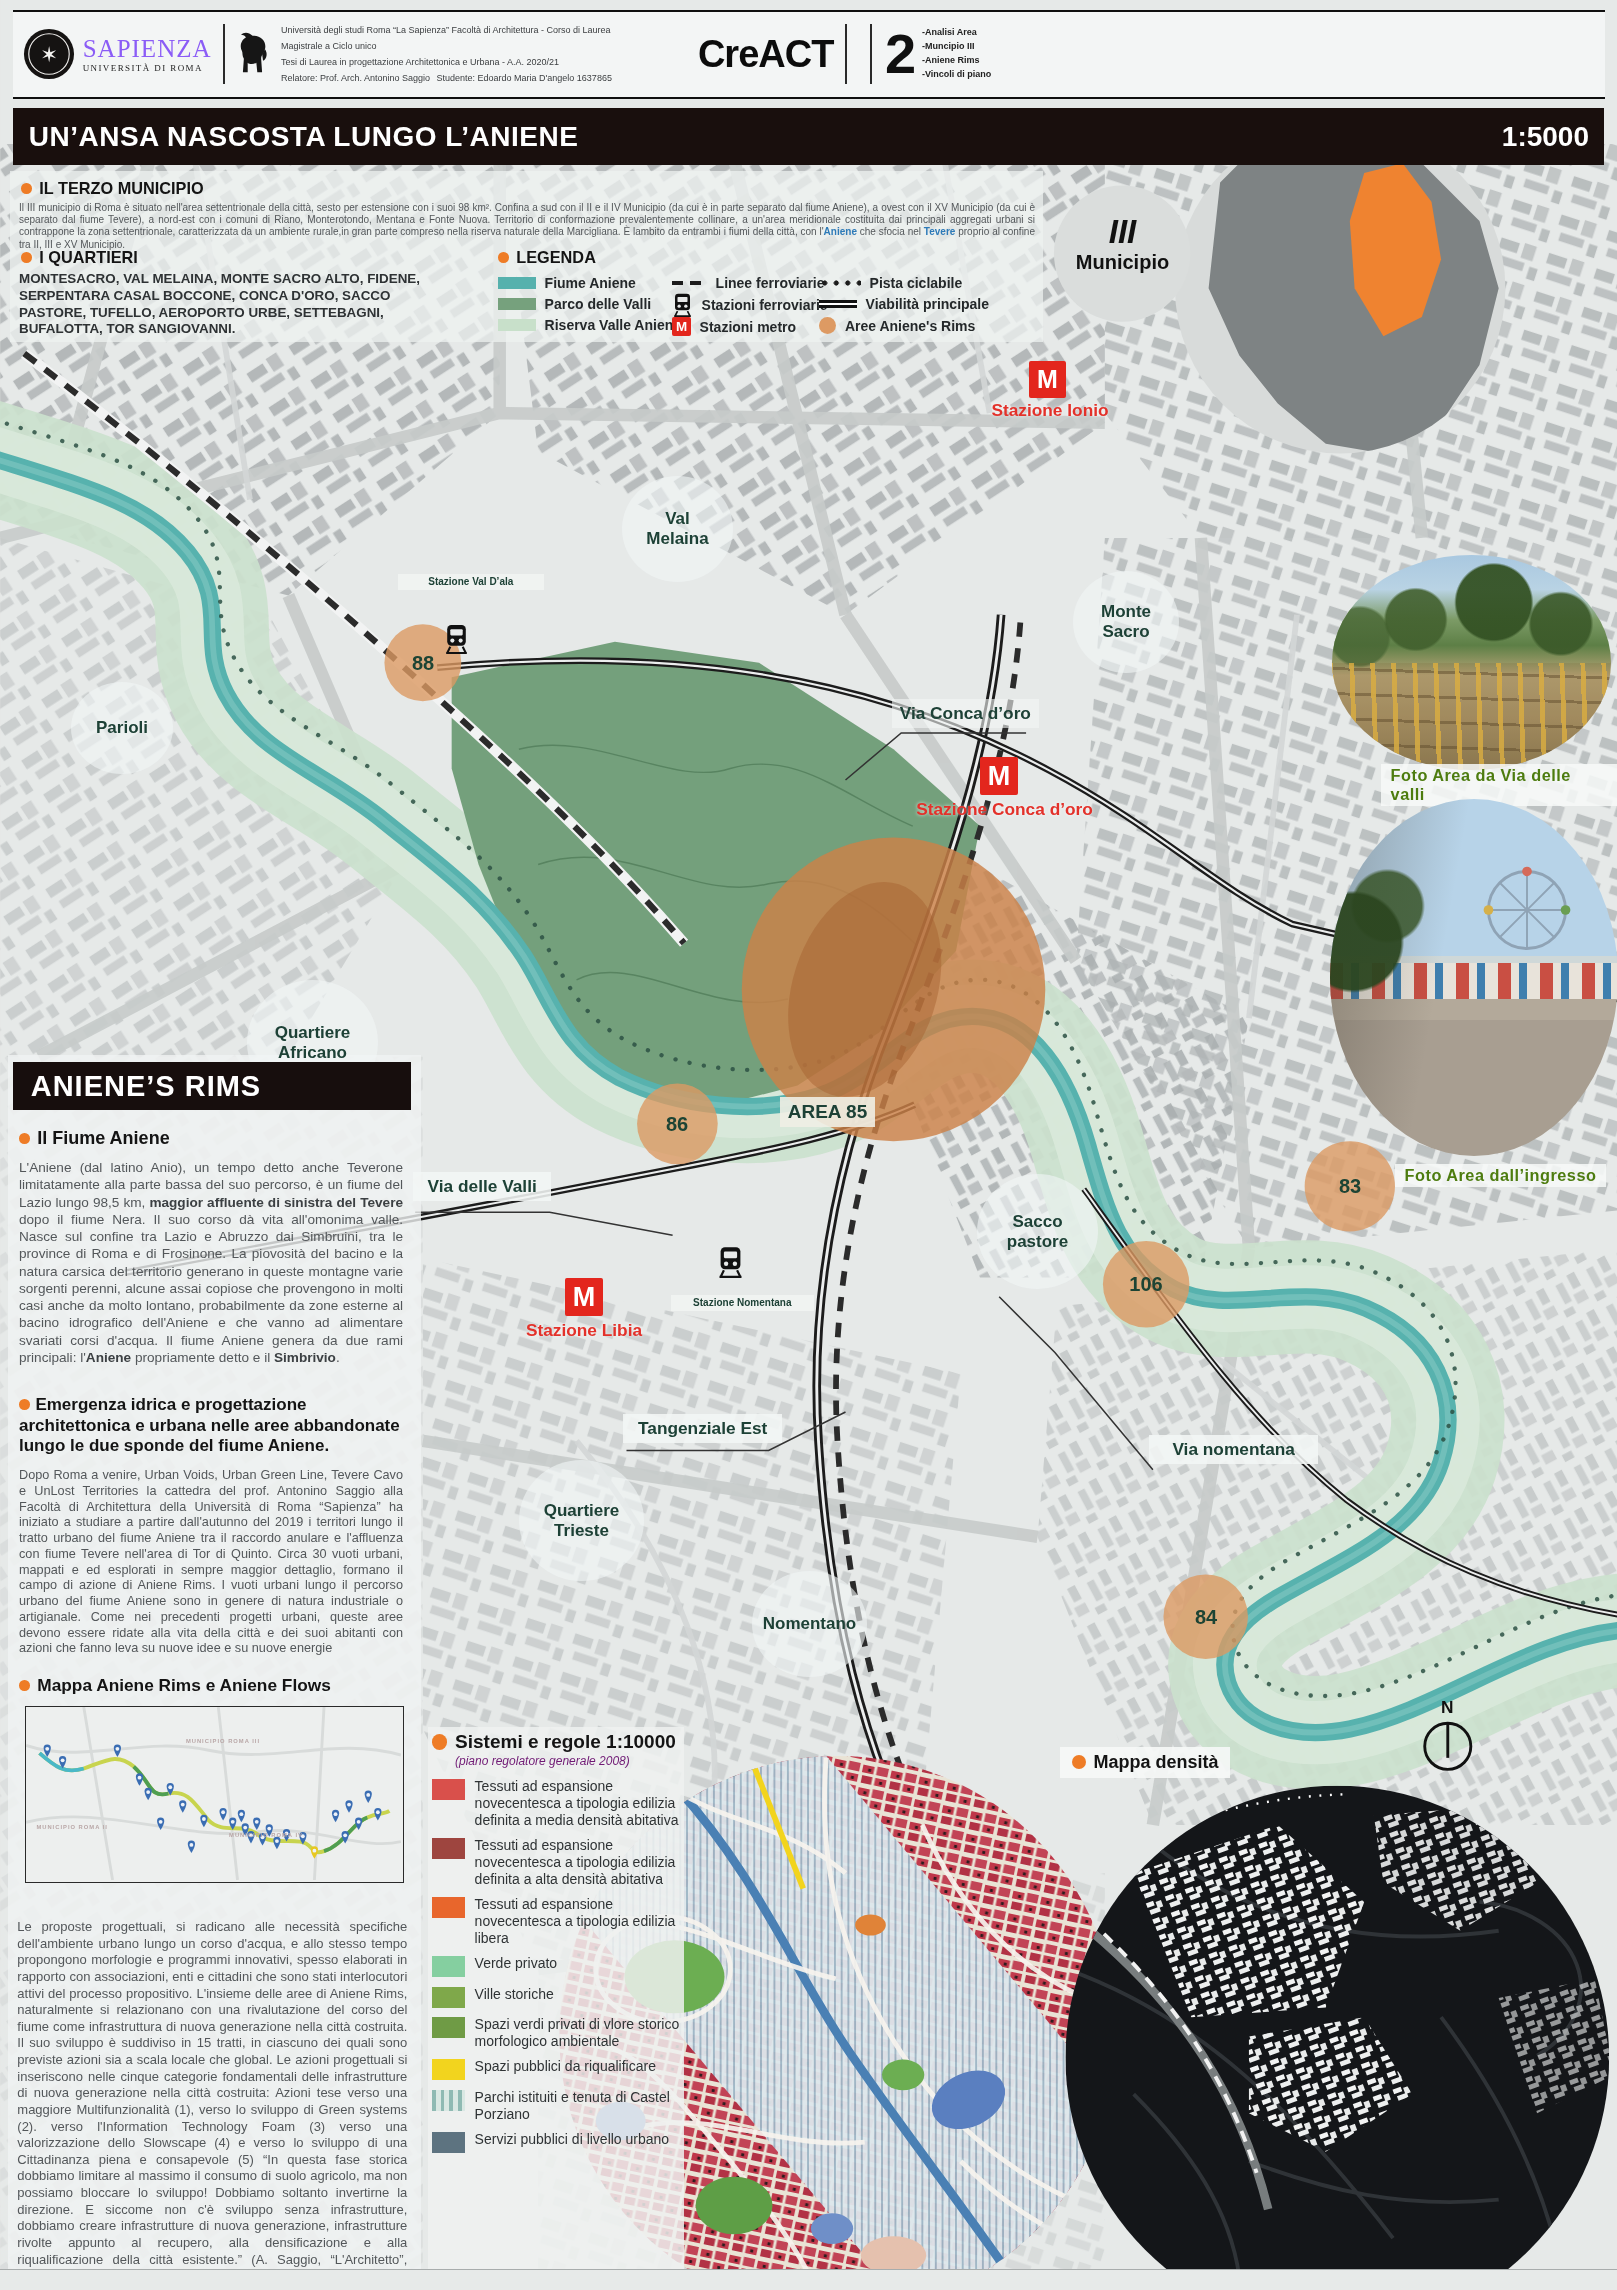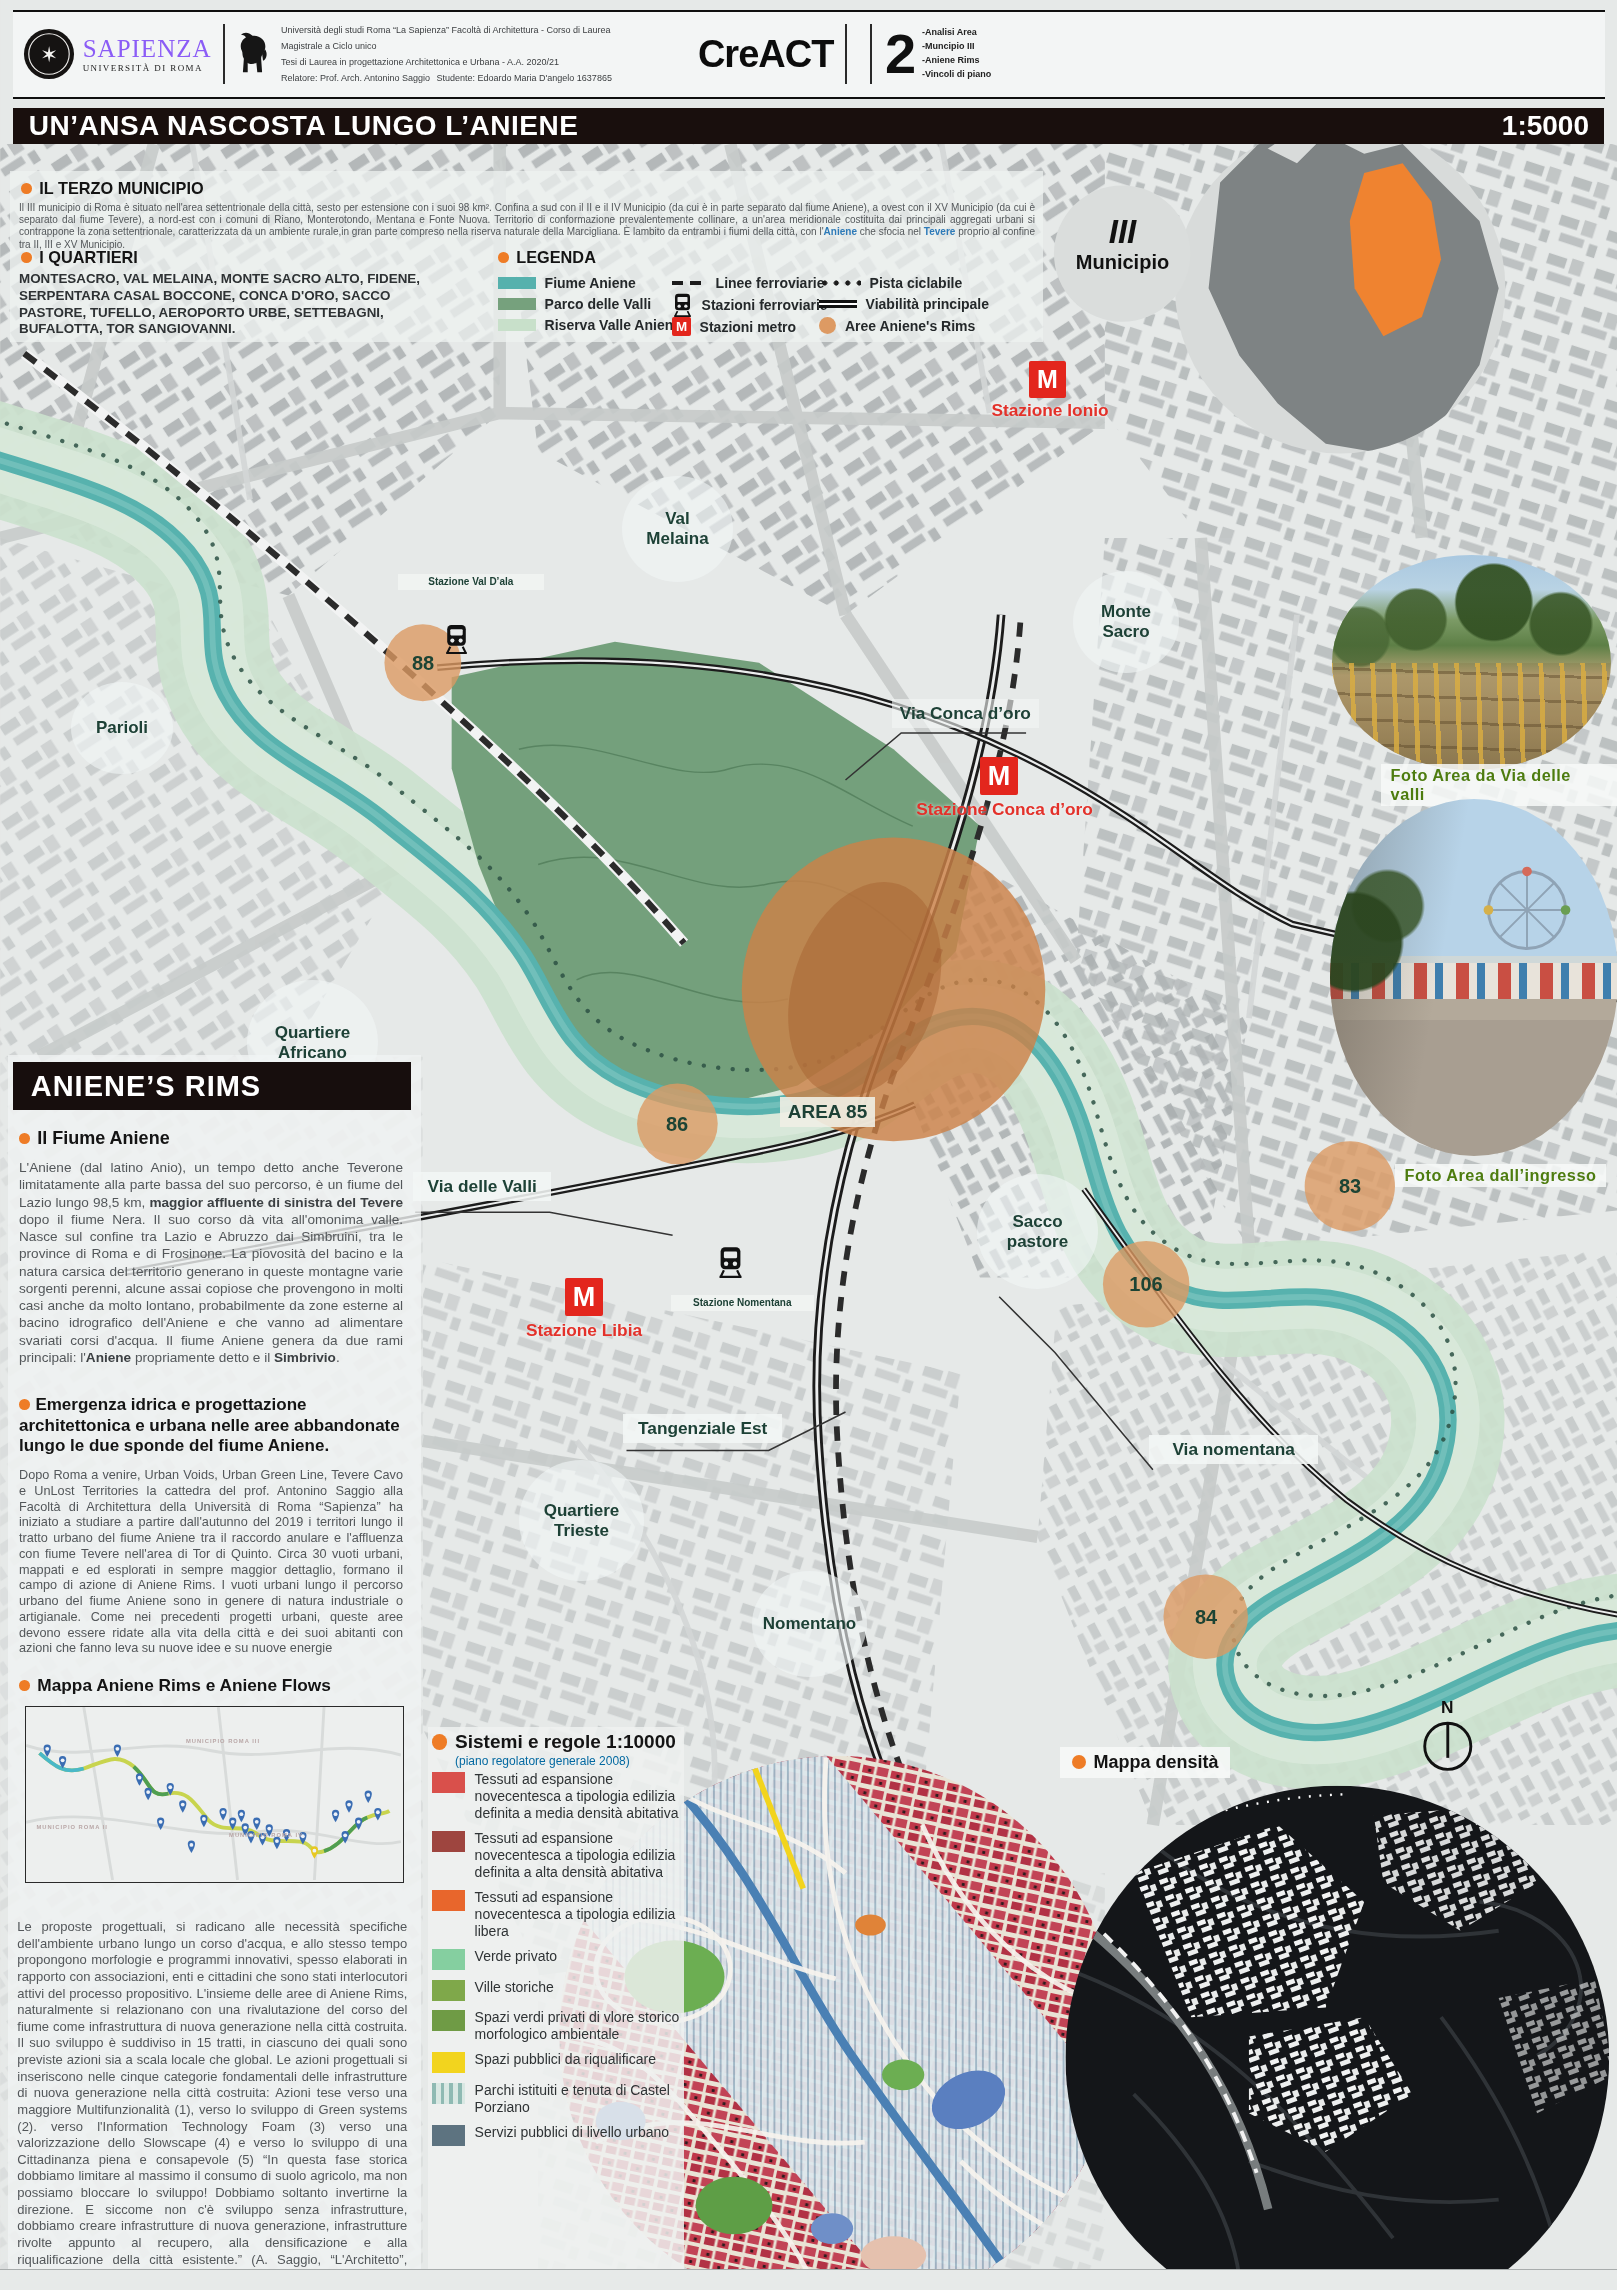--- a/index.html
+++ b/index.html
@@ -14,21 +14,21 @@
   .sap-txt{line-height:1;margin-left:7.7px;}
   .sap-name{font-family:"Liberation Serif",serif;font-size:25px;letter-spacing:1px;color:#8b5cf6;}
   .sap-sub{font-family:"Liberation Serif",serif;font-size:9px;letter-spacing:1.4px;color:#222;margin-top:2.9px;}
   .hdr-info{font-size:9px;color:#3b3e40;line-height:1.8;width:331px;}
   .hdr-info .row2{display:flex;justify-content:space-between;}
   .creact{font-size:38px;font-weight:800;letter-spacing:-1px;color:#0c0c0c;margin-left:86px;}
   .brand-blk{font-size:9px;color:#45484a;line-height:1.9;width:159px;}
   .pagenum{font-size:56px;font-weight:700;color:#101010;line-height:.9;margin:0 5.8px 0 1.9px;}
   .pagelist{font-size:9px;color:#222;line-height:1.55;font-weight:600;}
   
-  .titlebar{position:absolute;left:13.4px;top:108px;width:1591px;height:36px;background:var(--dark_bar,#190f0d);
+  .titlebar{position:absolute;left:13.4px;top:108px;width:1591px;height:57px;background:var(--dark_bar,#190f0d);
             color:#fff;display:flex;align-items:center;justify-content:space-between;padding:0 15.4px;box-sizing:border-box;z-index:6;}
   .titlebar .t{font-size:28px;font-weight:800;letter-spacing:0.5px;}
   .titlebar .s{font-size:28px;font-weight:800;}
   
   .bullet-h{display:flex;align-items:center;gap:7.7px;font-weight:800;color:#141414;}
   .dot{width:10.6px;height:10.6px;border-radius:50%;background:var(--accent_orange,#ee7c26);flex:0 0 auto;}
   .panel{position:absolute;z-index:1;}
   .z2{z-index:2;}
   .body-txt{color:var(--body_text,#53575a);text-align:justify;}
   .blue{color:#2d7ab8;font-weight:700;}
@@ -44,21 +44,21 @@
            font-weight:800;font-size:17.3px;text-align:center;padding:3.8px 7.7px;}
   .num{position:absolute;z-index:2;font-size:20px;font-weight:800;color:#1d4434;transform:translate(-50%,-50%);}
   .stationlab{position:absolute;z-index:2;background:rgba(243,246,245,.7);color:var(--map_label,#1d4136);
               font-weight:800;font-size:10px;line-height:1.2;text-align:center;padding:1.9px 5.8px;}
   
   .rims-banner{position:absolute;left:13.4px;top:1062px;width:398px;height:48px;background:#170e0d;color:#fff;
                font-size:29px;font-weight:800;letter-spacing:1px;line-height:48px;padding-left:17.3px;box-sizing:border-box;z-index:2;}
   
   .sist{position:absolute;left:432px;top:1731px;width:248px;z-index:2;}
   .sist-h{font-size:19px;font-weight:800;color:#141414;}
-  .sist-sub{font-size:12px;color:#0369a1;margin:1px 0 3px 23px;}
+  .sist-sub{font-size:12px;color:#701a75;margin:1px 0 10px 23px;font-style:italic;}
   .sist-item{display:flex;gap:9.6px;margin-bottom:8.6px;align-items:flex-start;}
   .sist-sw{width:33px;height:21px;flex:0 0 auto;margin-top:1px;background:#999;}
   .sist-lb{font-size:14px;line-height:1.2;color:#2f3335;}
   
   .photo{position:absolute;border-radius:50%;overflow:hidden;z-index:2;}
   .caption{position:absolute;z-index:2;background:rgba(247,249,248,.85);color:#4d7c0f;font-size:16.3px;
            font-weight:600;padding:1.9px 9.6px;letter-spacing:0.5px;}
   .leg-row{position:absolute;display:flex;align-items:center;gap:8.6px;z-index:2;font-size:14px;color:#24282a;font-weight:600;}
   .sw{width:38px;height:12.5px;flex:0 0 auto;}
   .dashes{width:35px;height:4.8px;background:repeating-linear-gradient(90deg,#1c1c1c 0 10.6px,transparent 10.6px 18px);}

